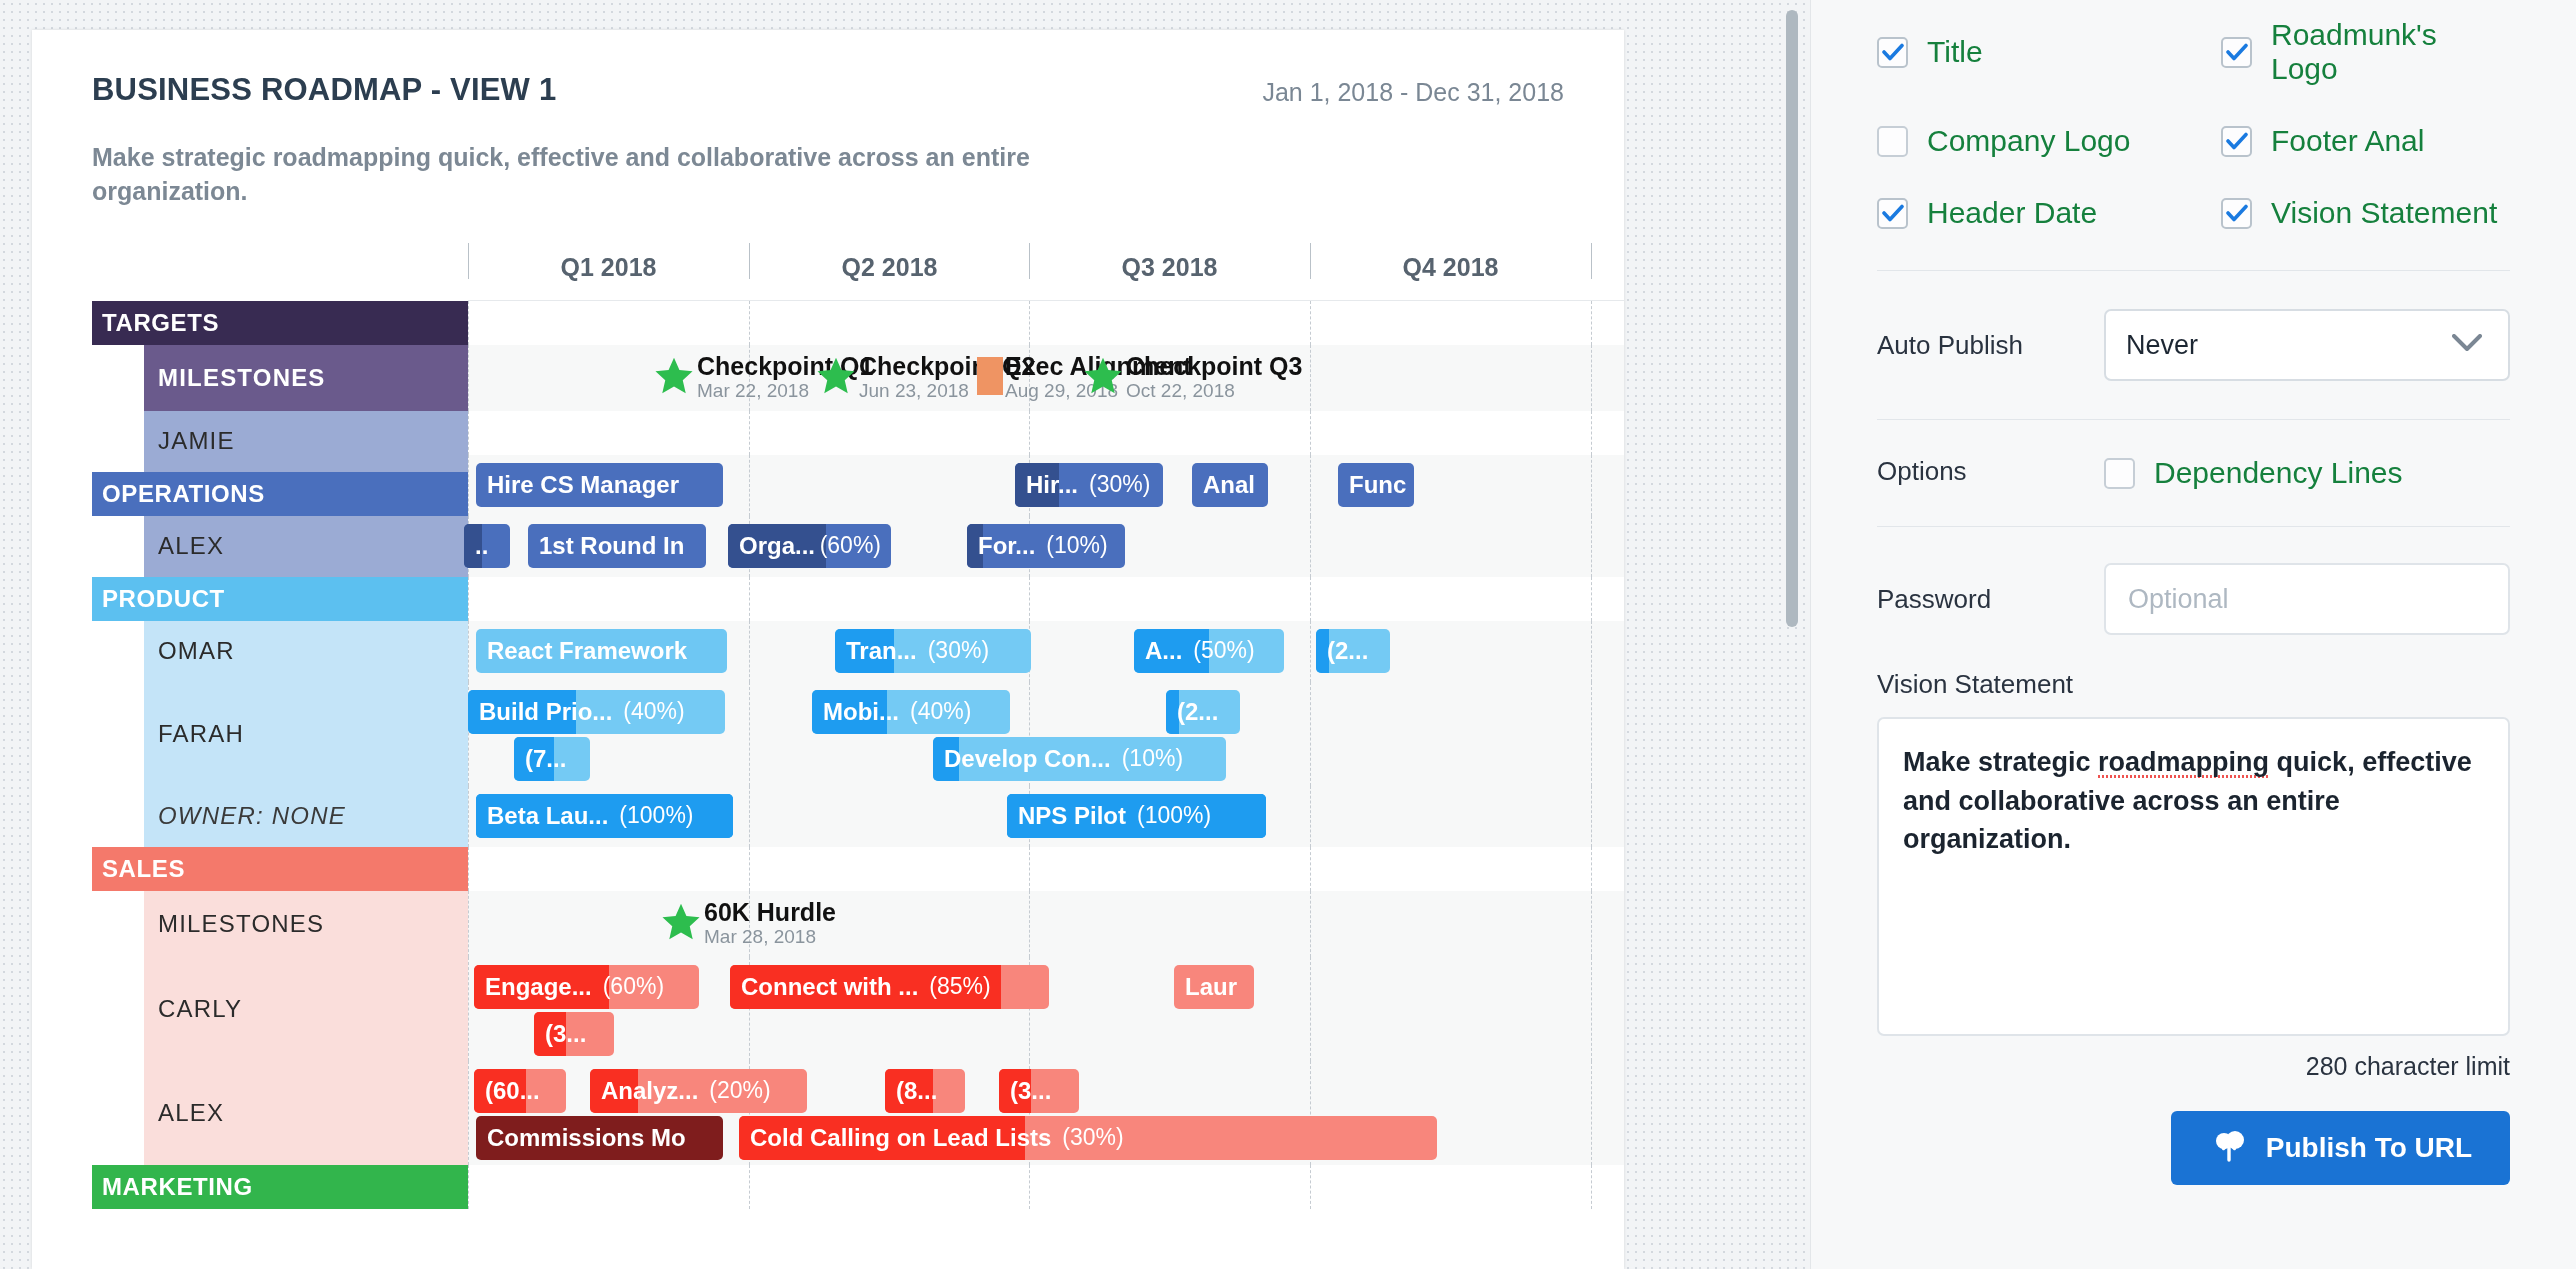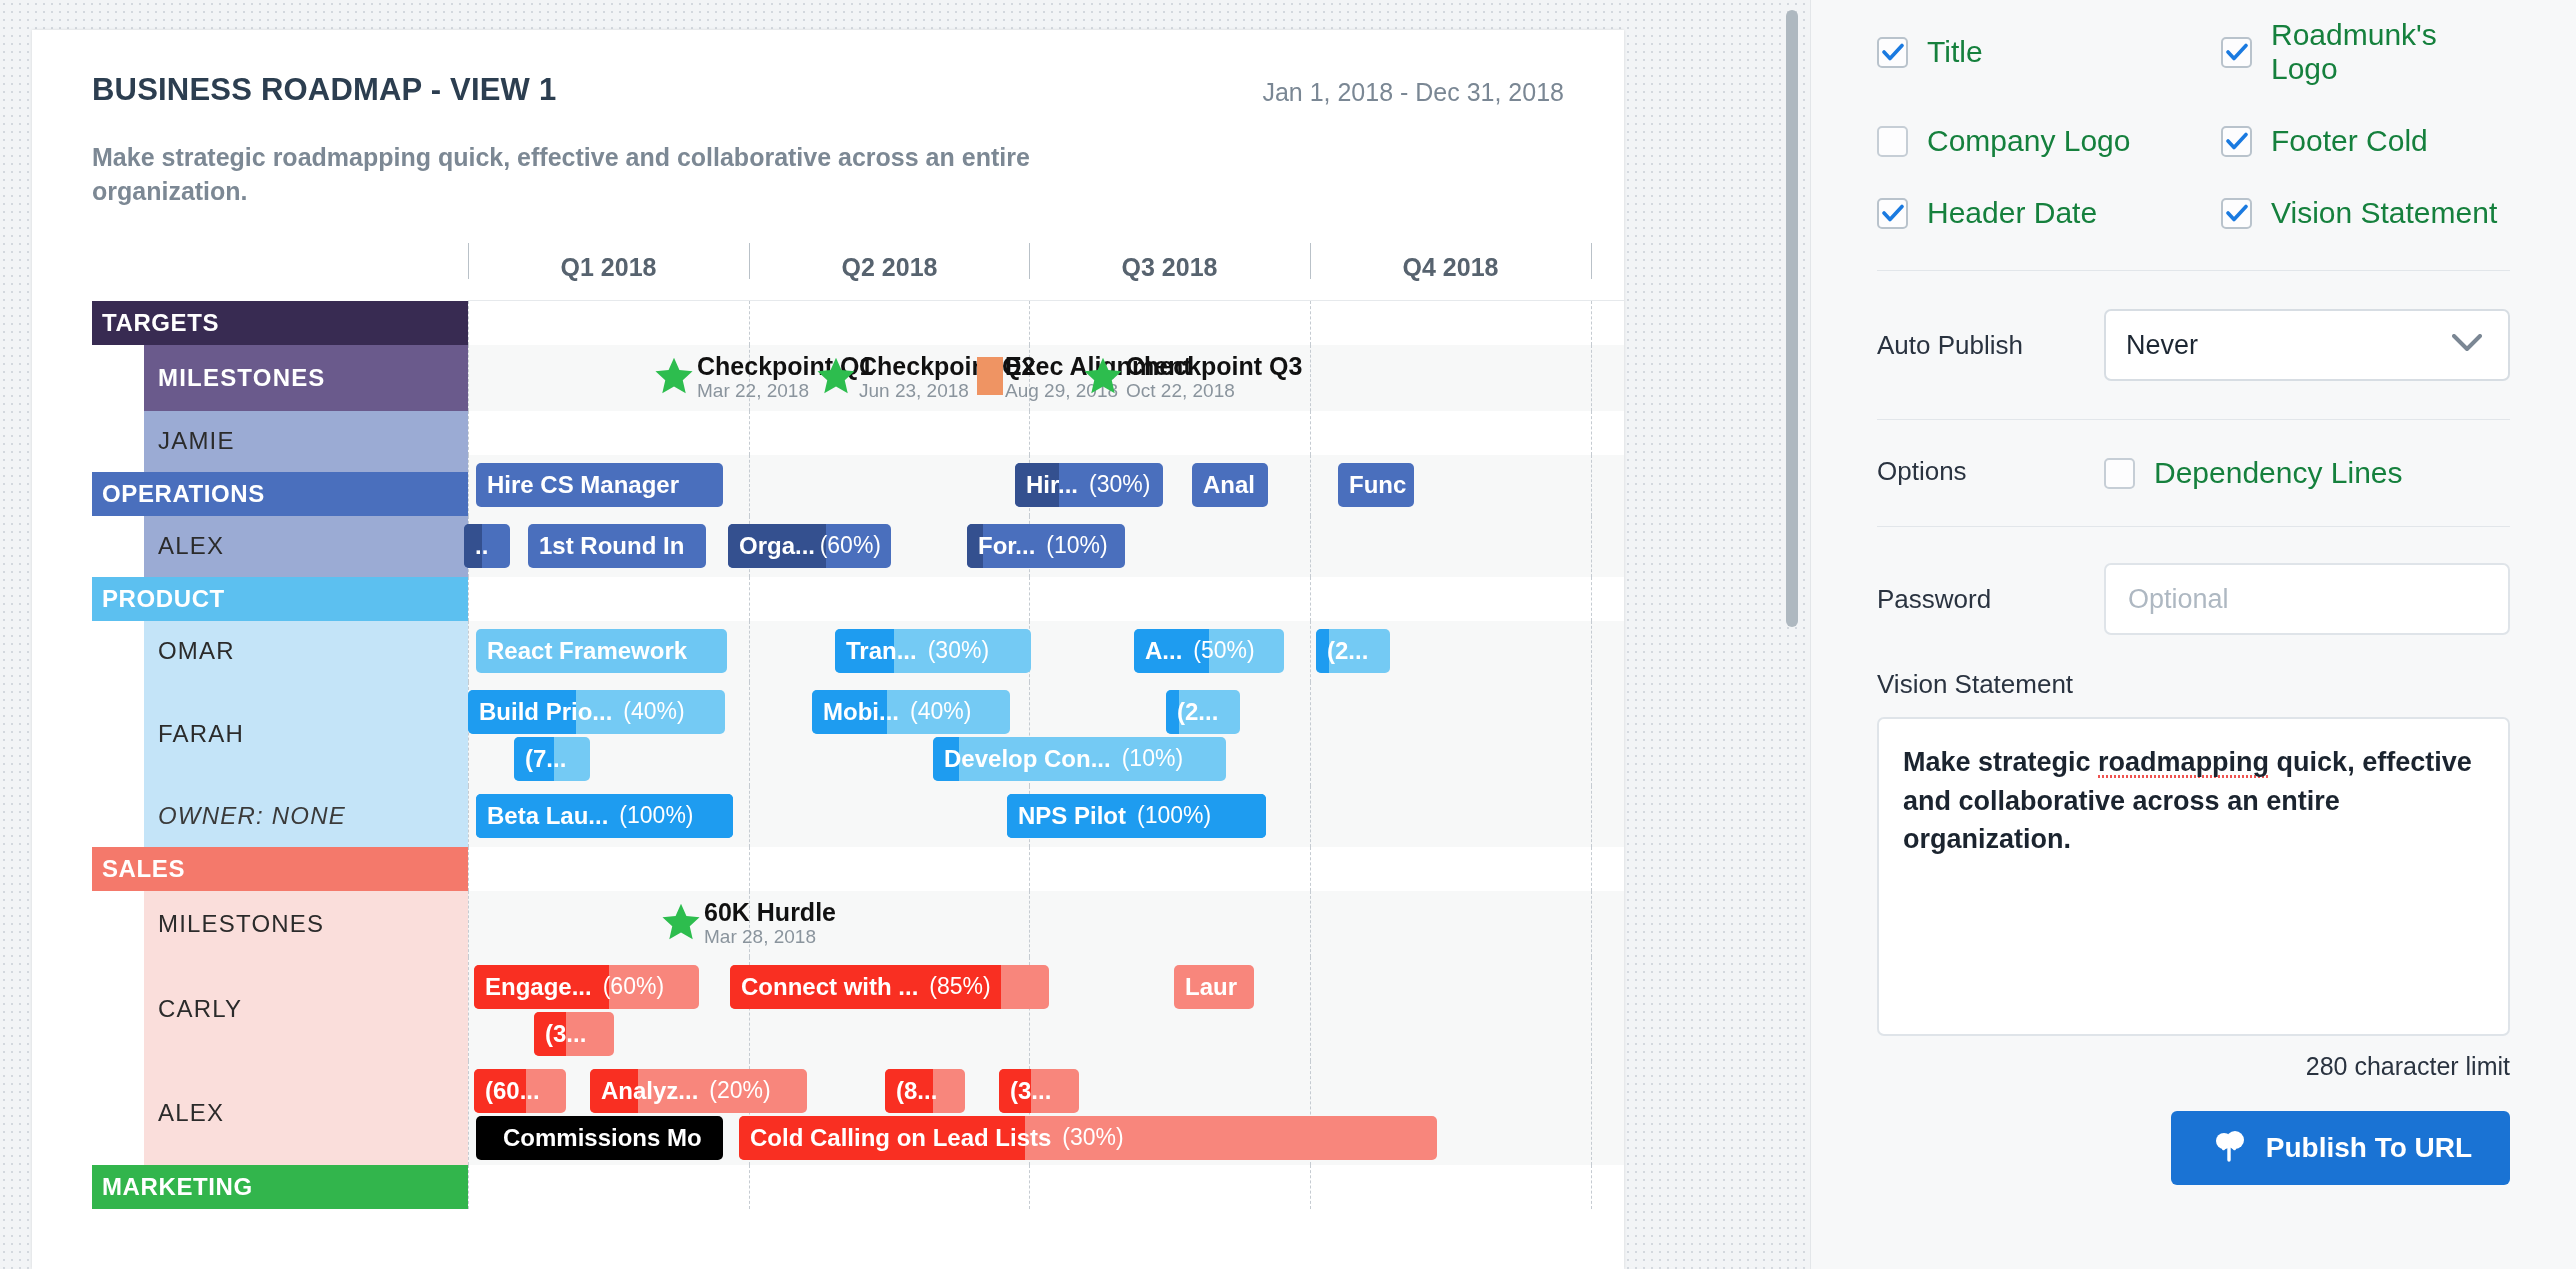--- a/index.html
+++ b/index.html
@@ -554,21 +554,21 @@
                   <span class="bpct">(20%)</span>
                 </div>
                 <div class="bar" style="left: 417px; width: 80px; background: rgb(248, 134, 124); top: 8px;">
                   <div class="fill" style="width: 60%; background: rgb(249, 47, 34);"></div>
                   <span class="btext">(8...</span>
                 </div>
                 <div class="bar" style="left: 531px; width: 80px; background: rgb(248, 134, 124); top: 8px;">
                   <div class="fill" style="width: 40%; background: rgb(249, 47, 34);"></div>
                   <span class="btext">(3...</span>
                 </div>
-                <div class="bar" style="left: 8px; width: 247px; background: #000000; top: 55px; padding-left: 16px;">
+                <div class="bar" style="left: 8px; width: 247px; background: #7f1d1d; top: 55px;">
                   <span class="btext">Commissions Mo</span>
                 </div>
                 <div class="bar" style="left: 271px; width: 698px; background: rgb(248, 134, 124); top: 55px;">
                   <div class="fill" style="width: 41%; background: rgb(249, 47, 34);"></div>
                   <span class="btext">Cold Calling on Lead Lists</span>
                   <span class="bpct">(30%)</span>
                 </div>
               </div>
               <div class="tl-row" style="height: 44px;">
                 <div class="vline" style="left: 0px;"></div>
@@ -610,21 +610,21 @@
         <div class="chk-item">
           <span class="chk-box"></span>
           <span class="chk-label">Company Logo</span>
         </div>
         <div class="chk-item">
           <span class="chk-box on">
             <svg width="22" height="18" viewBox="0 0 22 18">
               <path d="M2 9 L8 15.5 L20 2.5" fill="none" stroke="#1a7ae0" stroke-width="3.6" stroke-linecap="round" stroke-linejoin="round"></path>
             </svg>
           </span>
-          <span class="chk-label">Footer Cold</span>
+          <span class="chk-label">Footer Anal</span>
         </div>
         <div class="chk-item">
           <span class="chk-box on">
             <svg width="22" height="18" viewBox="0 0 22 18">
               <path d="M2 9 L8 15.5 L20 2.5" fill="none" stroke="#1a7ae0" stroke-width="3.6" stroke-linecap="round" stroke-linejoin="round"></path>
             </svg>
           </span>
           <span class="chk-label">Header Date</span>
         </div>
         <div class="chk-item">

